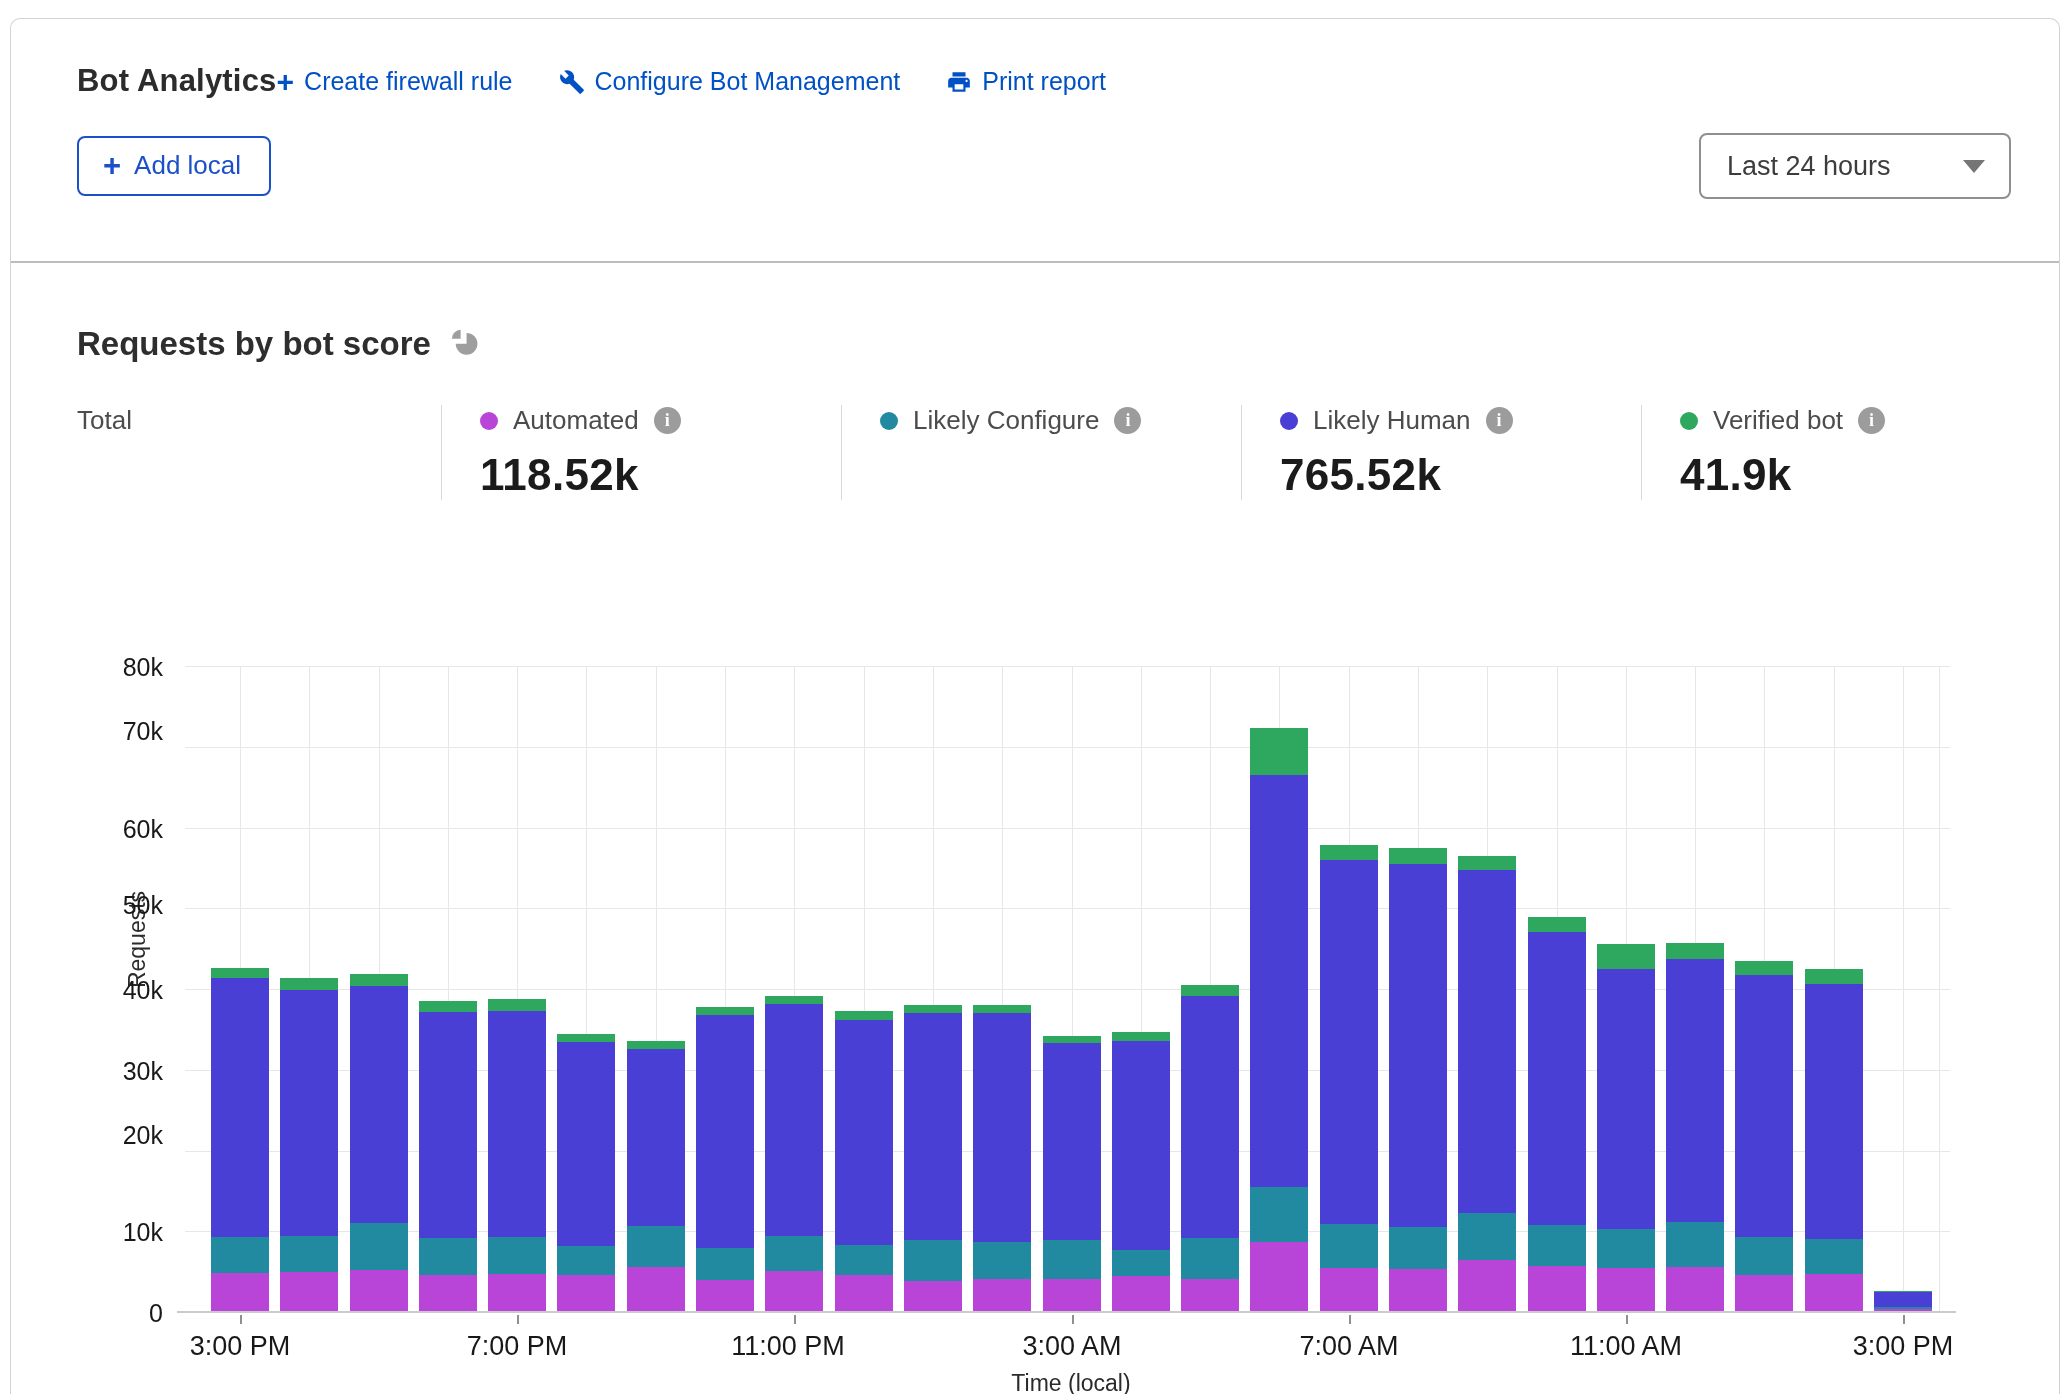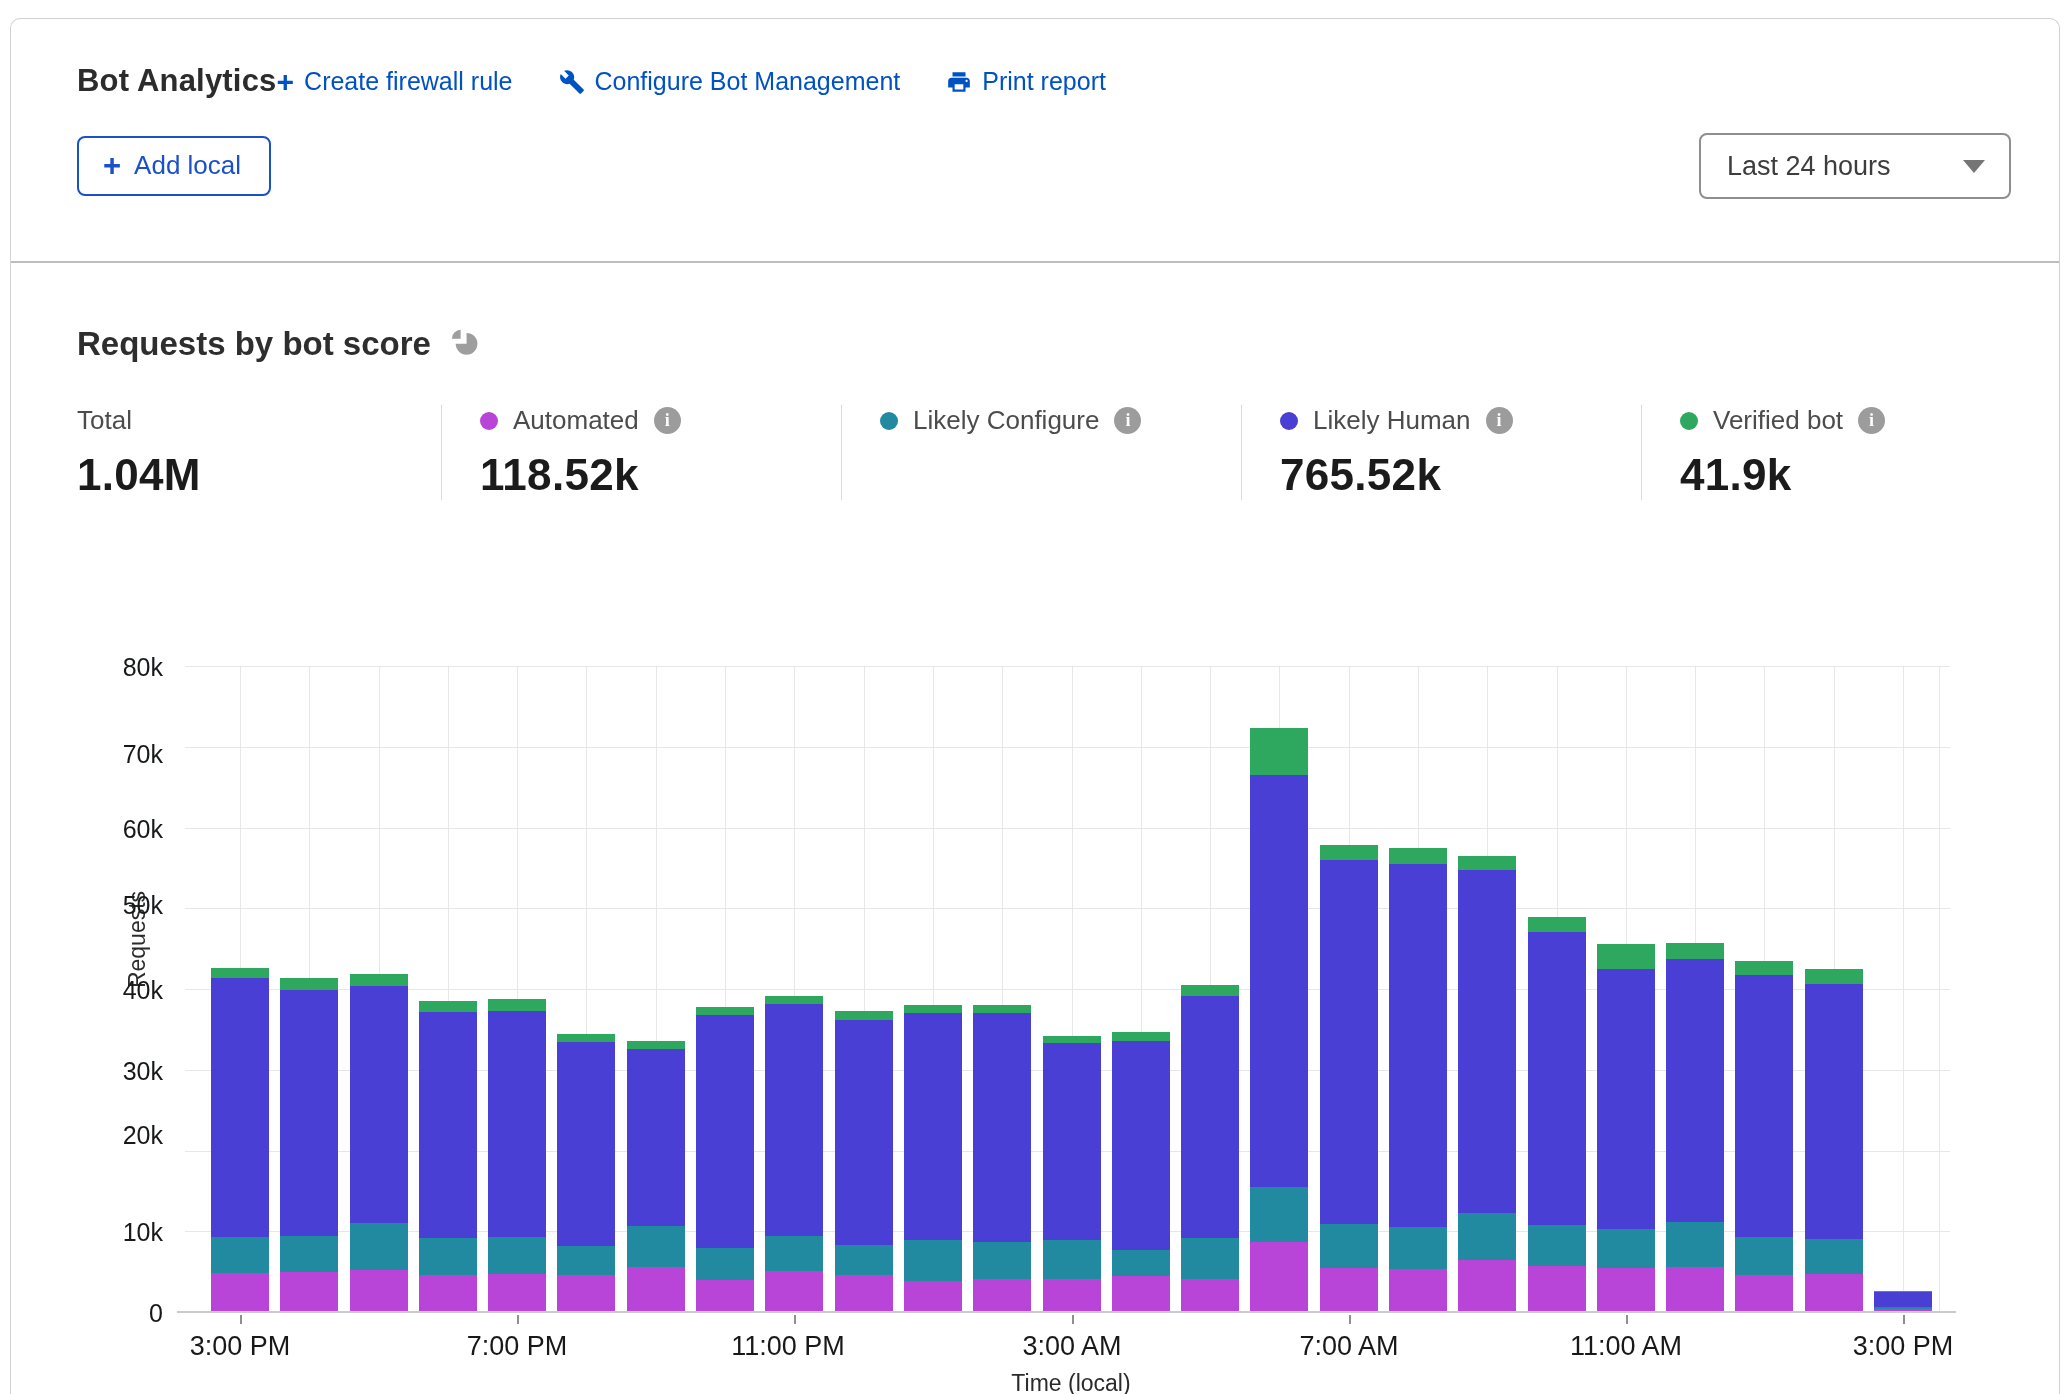--- a/index.html
+++ b/index.html
@@ -112,21 +112,20 @@
           <path fill="#9e9e9e" d="M10.6,2.6 A8,8 0 0 0 2.6,10.6 L10.6,10.6 Z" transform="scale(0.85)"></path>
         </svg>
       </span>
     </div>
 
     <div class="stats">
       <div class="stat">
         <div class="stat-label">
             <span>Total</span>
           </div>
-        <div class="stat-value">1.04M</div>
       </div>
       <div class="stat">
         <div class="stat-label">
           <span class="dot" style="background: rgb(184, 69, 216);"></span>
           <span>Automated</span>
           <span class="info">i</span>
         </div>
         <div class="stat-value">118.52k</div>
       </div>
       <div class="stat">
@@ -168,21 +167,21 @@
     <div class="y-lab" style="top: 468px;">20k</div>
     <div class="grid-h" style="top: 402.75px;"></div>
     <div class="y-lab" style="top: 403.75px;">30k</div>
     <div class="grid-h" style="top: 322px;"></div>
     <div class="y-lab" style="top: 323px;">40k</div>
     <div class="grid-h" style="top: 241.25px;"></div>
     <div class="y-lab" style="top: 238px;">50k</div>
     <div class="grid-h" style="top: 160.5px;"></div>
     <div class="y-lab" style="top: 161.5px;">60k</div>
     <div class="grid-h" style="top: 79.75px;"></div>
-    <div class="y-lab" style="top: 87px;">70k</div>
+    <div class="y-lab" style="top: 64px;">70k</div>
     <div class="grid-h" style="top: -1px;"></div>
     <div class="y-lab" style="top: 0px;">80k</div>
     <div class="grid-v" style="left: 55px;"></div>
     <div class="grid-v" style="left: 124px;"></div>
     <div class="grid-v" style="left: 194px;"></div>
     <div class="grid-v" style="left: 263px;"></div>
     <div class="grid-v" style="left: 332px;"></div>
     <div class="grid-v" style="left: 401px;"></div>
     <div class="grid-v" style="left: 471px;"></div>
     <div class="grid-v" style="left: 540px;"></div>

